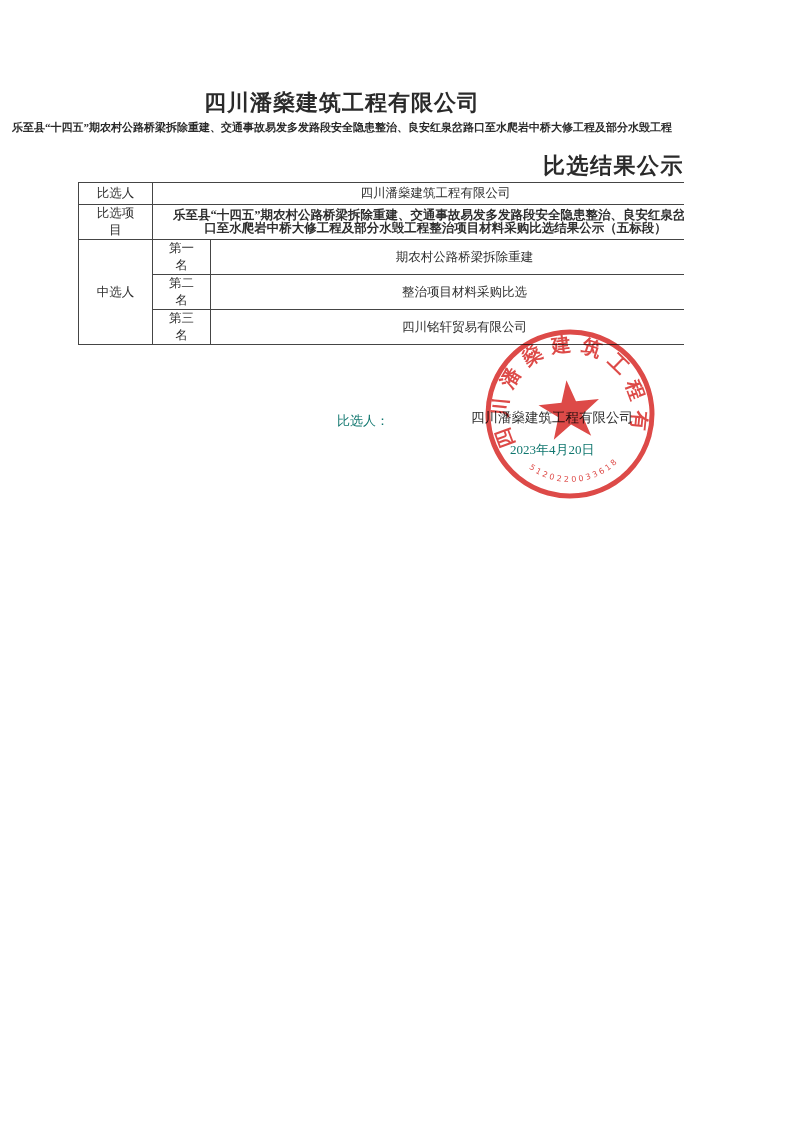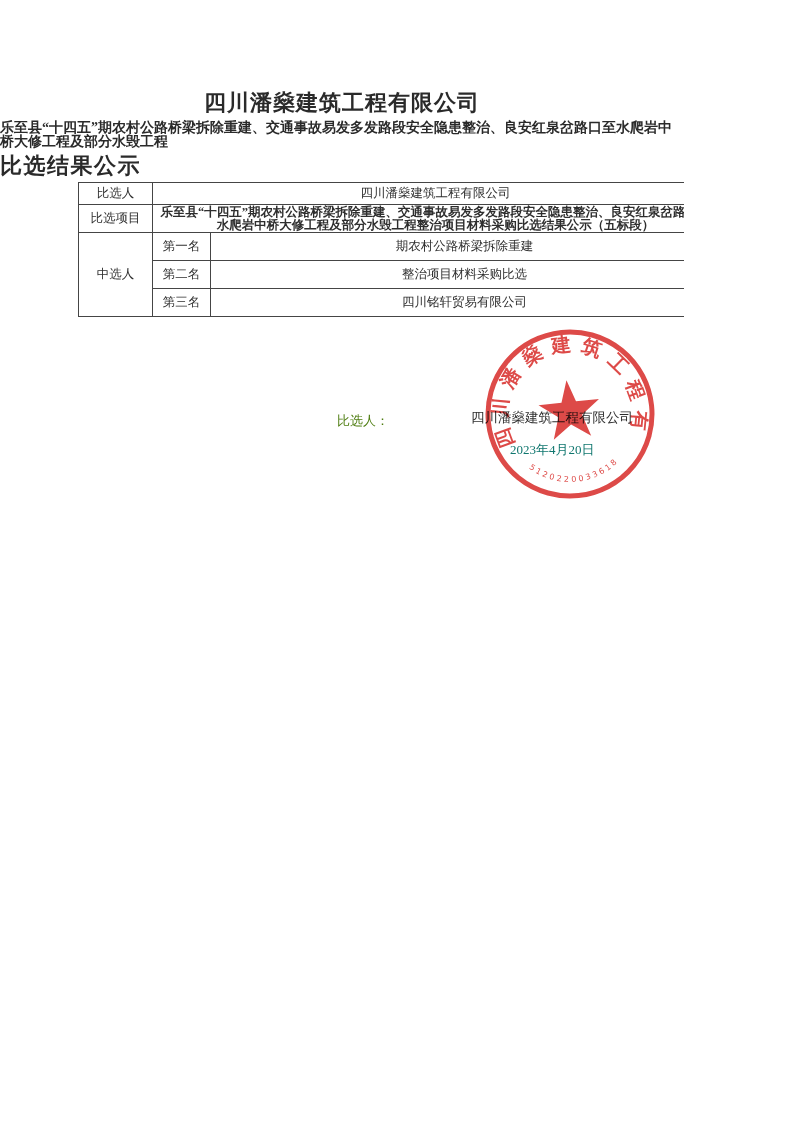--- a/index.html
+++ b/index.html
@@ -25,70 +25,70 @@
     font-size: 22px;
     font-weight: bold;
     letter-spacing: 1px;
     color: #2a2a2a;
   }
   .doc-subtitle {
     position: absolute;
     top: 121px;
     left: 0;
     width: 100%;
-    text-align: left;
-    font-size: 14px;
+    text-align: center;
+    font-size: 11px;
     font-weight: bold;
     line-height: 13.5px;
     color: #2a2a2a;
   }
   .doc-heading {
     position: absolute;
     top: 151px;
     left: 0;
     width: 100%;
-    text-align: left;
+    text-align: right;
     font-size: 22px;
     font-weight: bold;
     letter-spacing: 1.5px;
     color: #2a2a2a;
   }
   table.result-table {
     position: absolute;
     top: 182px;
     left: 78px;
     width: 641px;
     border-collapse: collapse;
     table-layout: fixed;
   }
   table.result-table td {
     border: 1px solid #454545;
     text-align: center;
     vertical-align: middle;
     font-size: 12.5px;
     color: #2e2e2e;
-    padding: 0 4px;
+    padding: 0 16px;
     overflow: hidden;
   }
   td.cell-label { font-size: 12.5px; }
   td.cell-project {
     font-size: 11px;
     font-weight: bold;
     line-height: 13px;
     padding: 1px 4px;
   }
   tr.row-selector { height: 22px; }
   tr.row-project  { height: 28px; }
   tr.row-winner   { height: 28px; }
   .sig-label {
     position: absolute;
     top: 412px;
     left: 337px;
     font-size: 13px;
-    color: #4d7c0f;
+    color: #0f766e;
   }
   .sig-company {
     position: absolute;
     top: 409px;
     left: 471px;
     font-size: 13.5px;
     color: #2e2e2e;
   }
   .sig-date {
     position: absolute;

